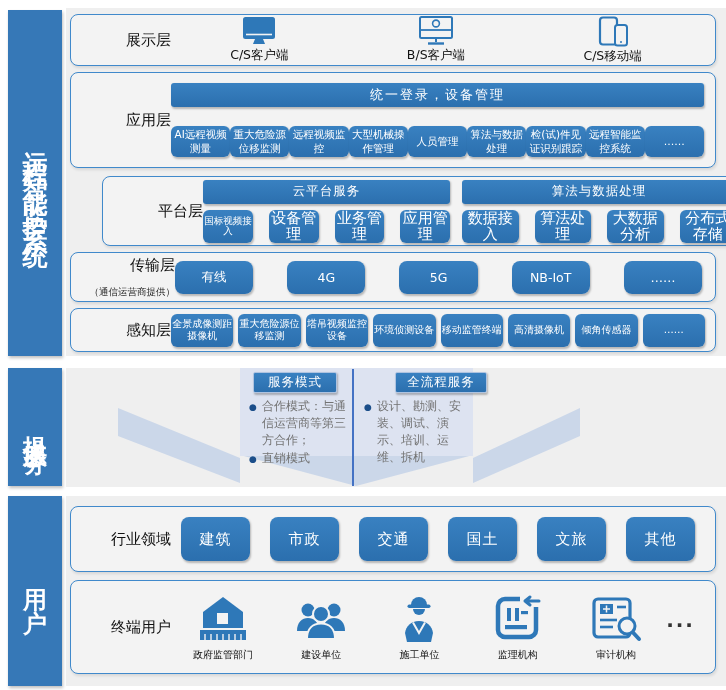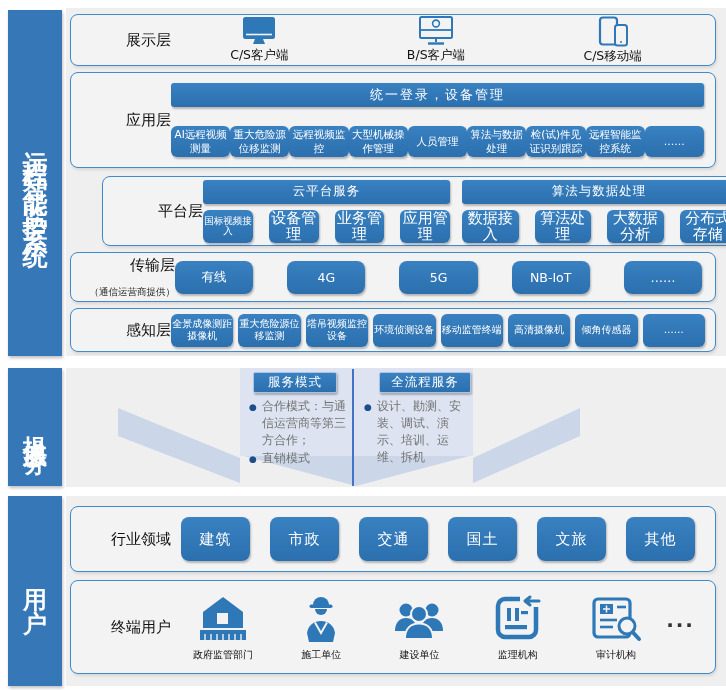--- a/index.html
+++ b/index.html
@@ -52,21 +52,21 @@
   .trans-box{flex:1;height:33px;font-size:12.5px;border-radius:8px;}
   
   .perc-body{flex:1;display:flex;gap:5px;padding:0 10px 0 0;}
   .perc-box{flex:1;height:33px;font-size:10px;line-height:1.2;padding:1px;}
   
   .arrow-svg{position:absolute;left:66px;top:368px;}
   .svc-center{position:absolute;left:240px;top:368px;width:233px;height:88px;background:#DDE3F1;}
   .svc-divider{position:absolute;left:352px;top:369px;width:2px;height:117px;background:#4472C4;}
   .svc-head{position:absolute;height:21px;font-size:12.5px;border-radius:2px;letter-spacing:1px;
             border:1px solid #AEC3E0;}
-  .sh1{left:253px;top:372px;width:84px;} .sh2{left:379px;top:372px;width:92px;}
+  .sh1{left:253px;top:372px;width:84px;} .sh2{left:395px;top:372px;width:92px;}
   .blist{position:absolute;margin:0;padding:0;list-style:none;font-size:12px;line-height:17px;color:#737373;}
   .blist li{position:relative;padding-left:13px;margin-bottom:1px;}
   .blist li::before{content:"●";position:absolute;left:0;top:1px;font-size:9px;color:#1B4E8A;}
   .bl1{left:249px;top:398px;width:100px;} .bl2{left:364px;top:398px;width:106px;}
   
   .ind-body{flex:1;display:flex;gap:20px;padding:0 20px 0 10px;}
   .ind-box{flex:1;height:44px;font-size:15px;border-radius:8px;letter-spacing:1px;}
   .usr-body{flex:1;display:flex;justify-content:space-between;align-items:center;padding:0 20px 0 4px;}
   .usr-item{display:flex;flex-direction:column;align-items:center;width:96px;}
   .usr-item .icon{height:50px;display:flex;align-items:flex-end;justify-content:center;}
@@ -249,43 +249,43 @@
                 <line x1="38" y1="39" x2="38" y2="45"></line>
               <line x1="44" y1="39" x2="44" y2="45"></line>
             </g>
           </svg>
         </span>
         <span class="lab">政府监管部门</span>
       </div>
 
       <div class="usr-item">
         <span class="icon">
-          <svg width="42" height="48" viewBox="0 0 42 48">
-            <path d="M13 10 a8 8 0 0 1 16 0 Z" fill="#2E78B8"></path>
-            <rect x="9.5" y="9.5" width="23" height="3.4" rx="1.7" fill="#2E78B8"></rect>
-            <path d="M15 14 a6 6 0 0 0 12 0 Z" fill="#2E78B8"></path>
-            <path d="M21 26 C13 26 8 31 7 38 L9 47 L33 47 L35 38 C34 31 29 26 21 26 Z" fill="#2E78B8"></path>
-            <path d="M15 27.5 L21 38 L27 27.5" fill="none" stroke="#F3F3F3" stroke-width="2"></path>
-          </svg>
-        </span>
-        <span class="lab">施工单位</span>
-      </div>
-
-      <div class="usr-item">
-        <span class="icon">
           <svg width="52" height="46" viewBox="0 0 52 46">
             <circle cx="13" cy="13" r="6.5" fill="#2E78B8"></circle>
             <path d="M2 34 C2 25 7 21 13 21 C19 21 24 25 24 34 Z" fill="#2E78B8"></path>
             <circle cx="39" cy="13" r="6.5" fill="#2E78B8"></circle>
             <path d="M28 34 C28 25 33 21 39 21 C45 21 50 25 50 34 Z" fill="#2E78B8"></path>
             <circle cx="26" cy="17" r="8" fill="#2E78B8" stroke="#F3F3F3" stroke-width="2"></circle>
             <path d="M12 42 C12 31 18 26.5 26 26.5 C34 26.5 40 31 40 42 Z" fill="#2E78B8" stroke="#F3F3F3" stroke-width="2"></path>
           </svg>
         </span>
         <span class="lab">建设单位</span>
+      </div>
+
+      <div class="usr-item">
+        <span class="icon">
+          <svg width="42" height="48" viewBox="0 0 42 48">
+            <path d="M13 10 a8 8 0 0 1 16 0 Z" fill="#2E78B8"></path>
+            <rect x="9.5" y="9.5" width="23" height="3.4" rx="1.7" fill="#2E78B8"></rect>
+            <path d="M15 14 a6 6 0 0 0 12 0 Z" fill="#2E78B8"></path>
+            <path d="M21 26 C13 26 8 31 7 38 L9 47 L33 47 L35 38 C34 31 29 26 21 26 Z" fill="#2E78B8"></path>
+            <path d="M15 27.5 L21 38 L27 27.5" fill="none" stroke="#F3F3F3" stroke-width="2"></path>
+          </svg>
+        </span>
+        <span class="lab">施工单位</span>
       </div>
 
       <div class="usr-item">
         <span class="icon">
           <svg width="50" height="50" viewBox="0 0 50 50">
             <rect x="5" y="6" width="38" height="38" rx="7" fill="none" stroke="#2E78B8" stroke-width="4.5"></rect>
             <rect x="27" y="2" width="20" height="12" fill="#F3F3F3"></rect>
             <path d="M46 8 L32 8 M32 8 L37 4 M32 8 L37 12" fill="none" stroke="#2E78B8" stroke-width="3" stroke-linecap="round" stroke-linejoin="round"></path>
             <rect x="14" y="15" width="4" height="13" fill="#2E78B8"></rect>
             <rect x="22" y="15" width="4" height="13" fill="#2E78B8"></rect>

